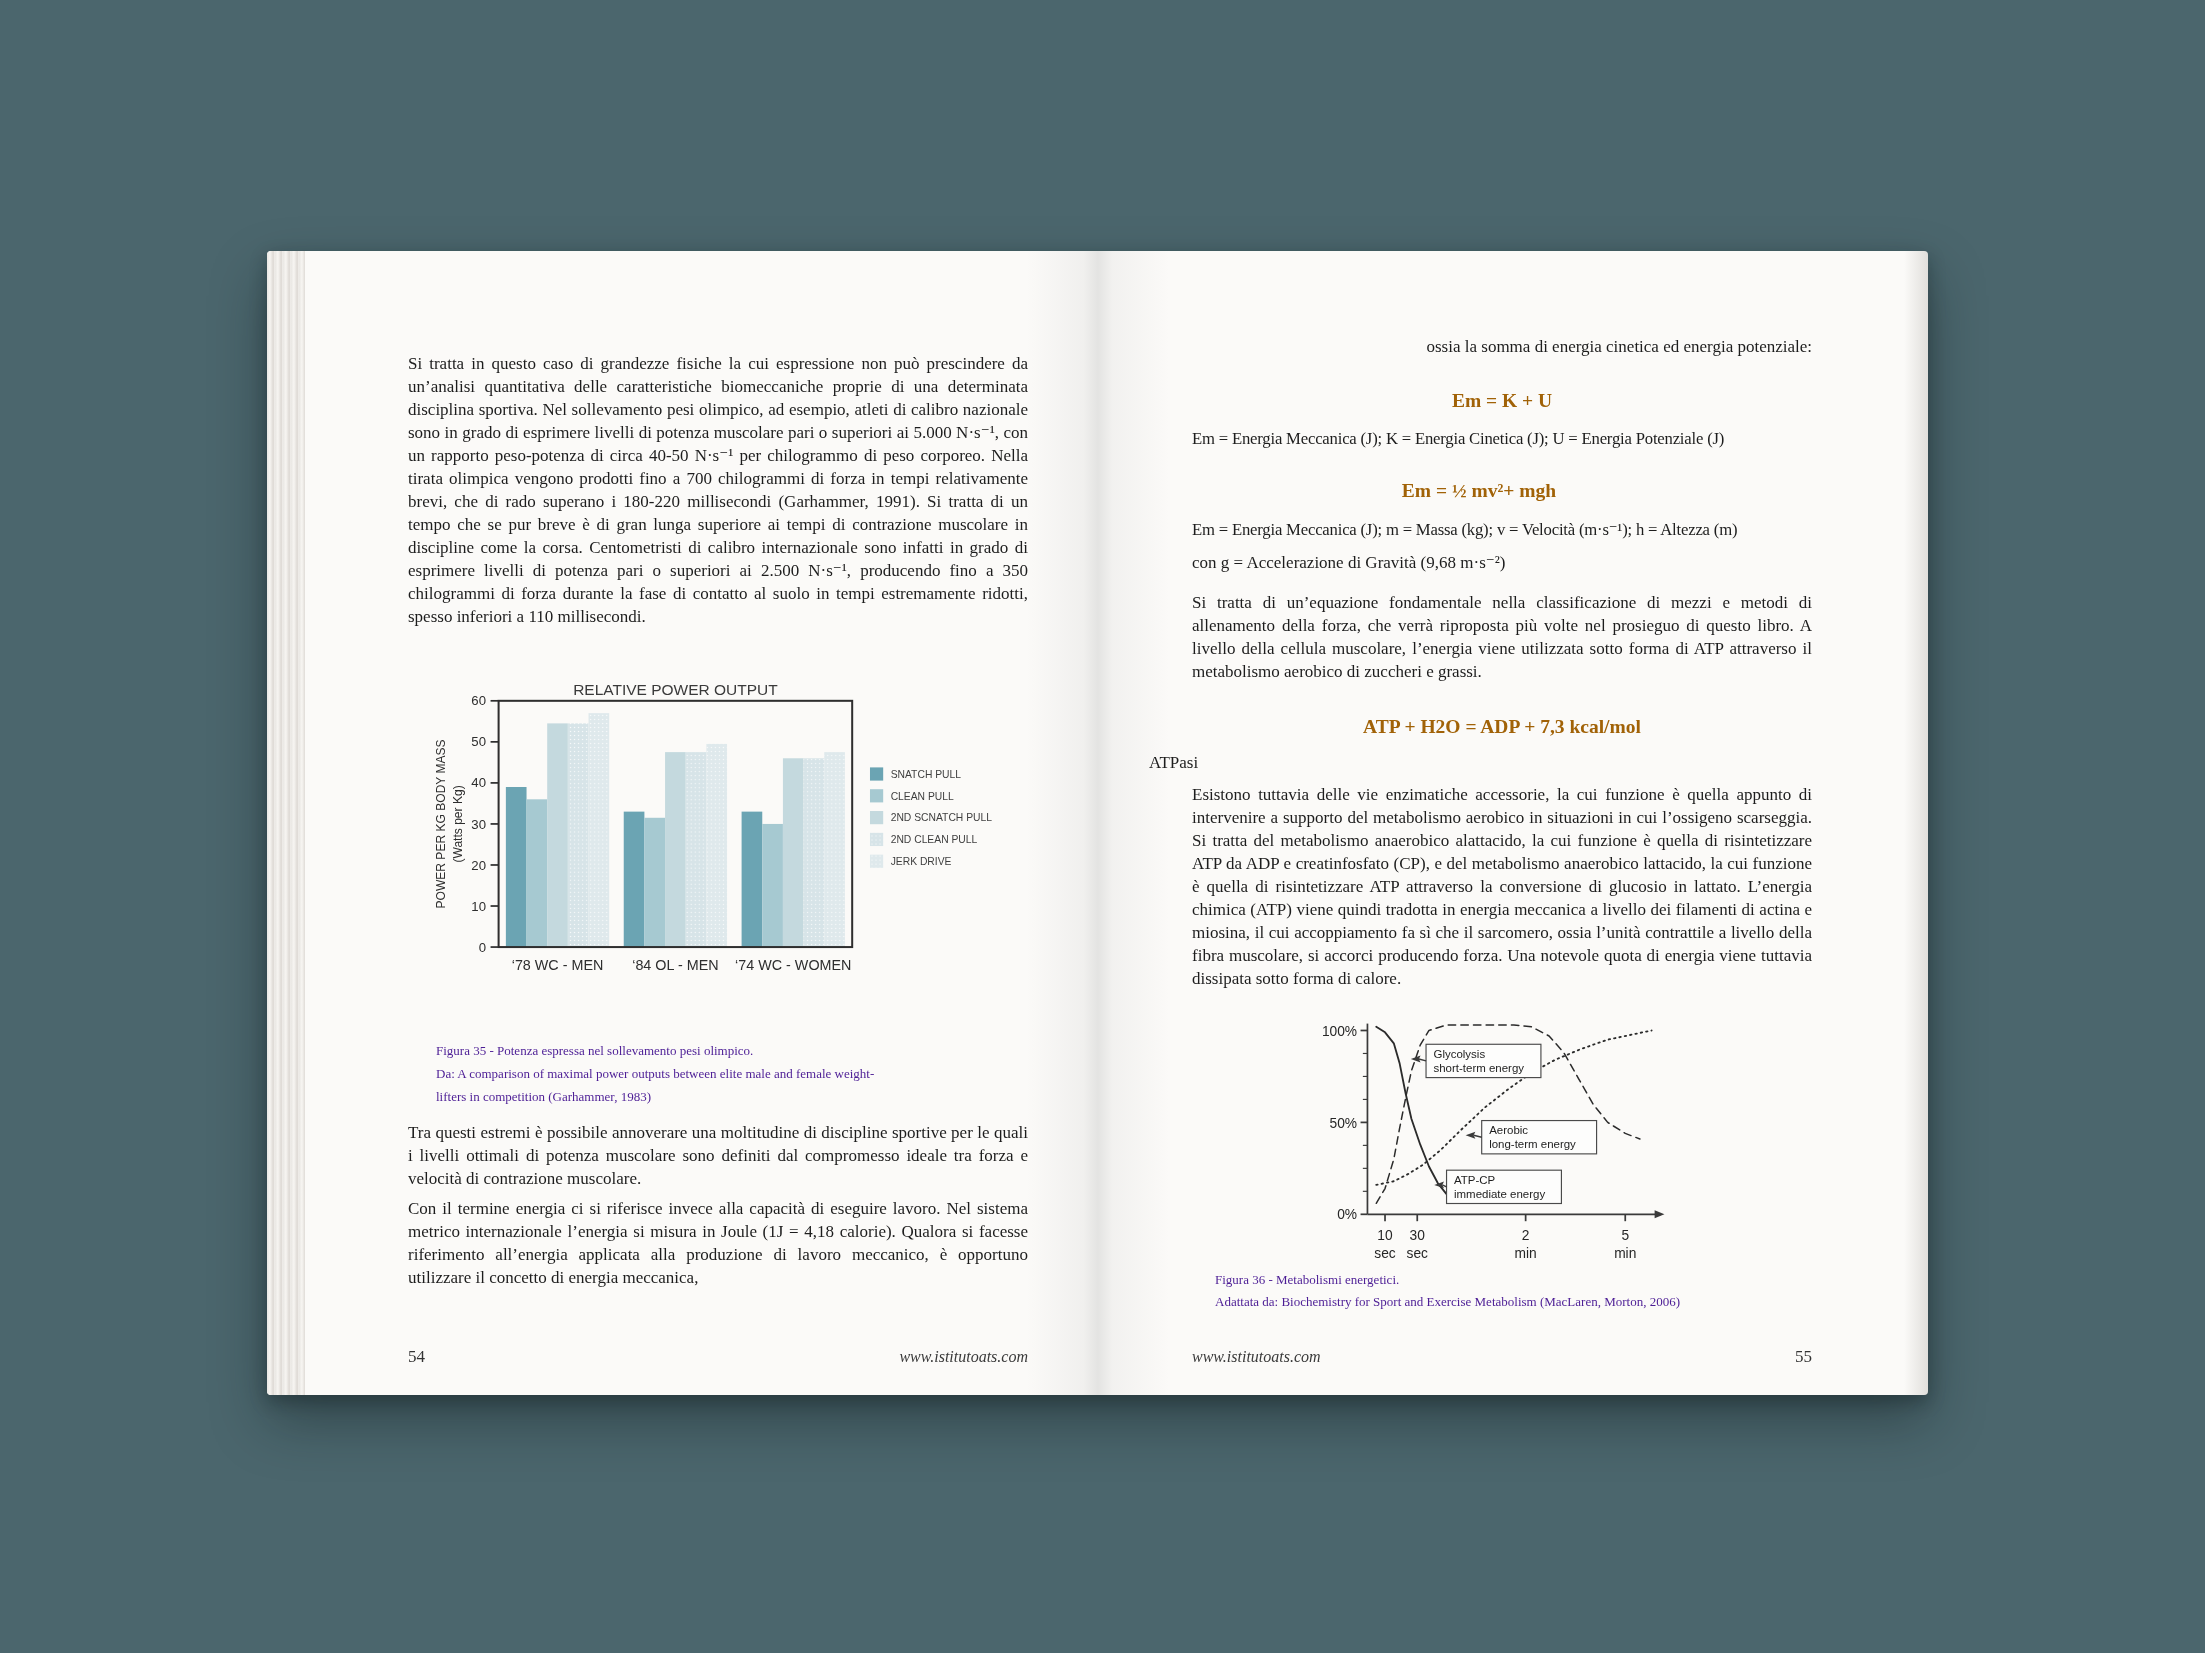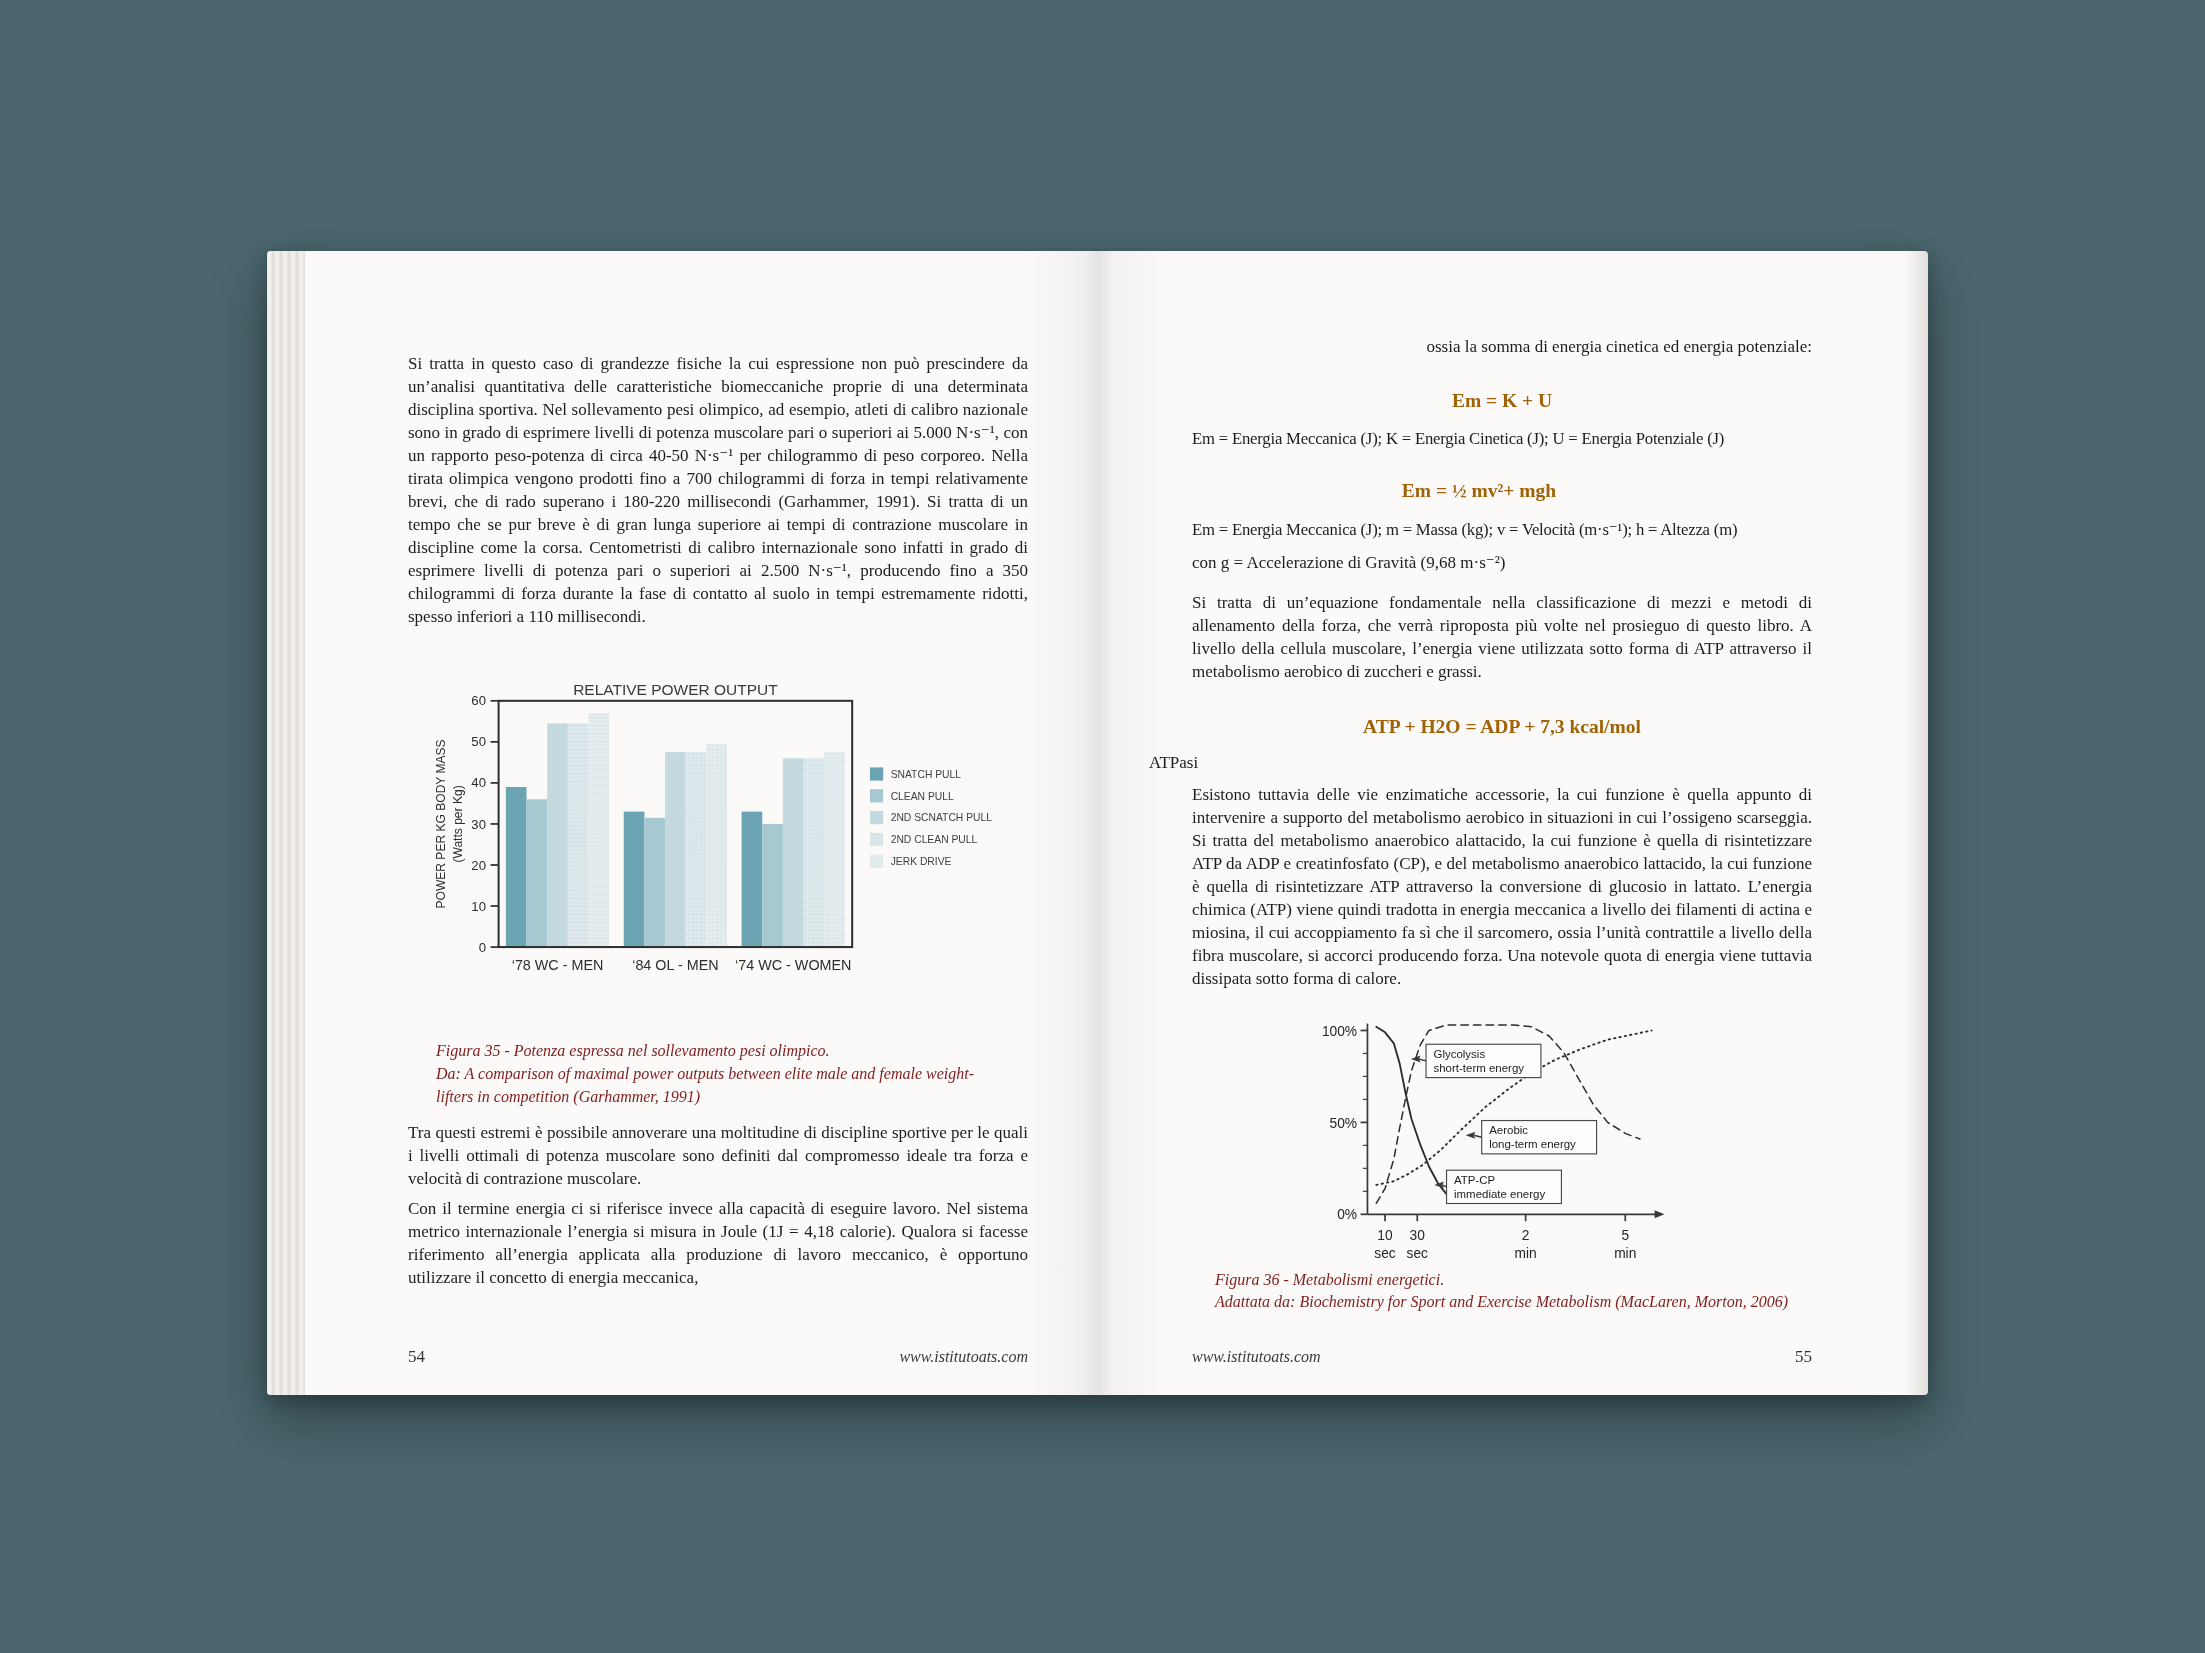--- a/index.html
+++ b/index.html
@@ -35,21 +35,21 @@
   }
   .fml-leg{
     position:absolute;width:620px;white-space:nowrap;
     font-size:16.7px;letter-spacing:-0.2px;color:#1d1d1d;
   }
   .fml-note{
     position:absolute;width:620px;text-align:left;
     font-size:17px;color:#1d1d1d;
   }
   .caption{
-    position:absolute;font-style:italic;font-size:16px;line-height:23px;color:#7f1d1d;
+    position:absolute;font-size:13px;line-height:23px;color:#4c1d95;
   }
   .chart-mount{position:absolute}
   .chart-mount svg{width:100%;height:100%;display:block}
   .footer{
     position:absolute;top:1064px;width:620px;
     display:flex;justify-content:space-between;align-items:baseline;
     font-size:17px;color:#333;margin-top:32px;
   }
   .footer .url{font-style:italic;font-size:16px;color:#3a3a3a}
   .footer .pagenum{font-size:17px;color:#333}
@@ -121,21 +121,21 @@
           <rect x="770" y="264" width="23" height="23" fill="url(#dot3)"></rect>
           <text x="806" y="282" fill="#3f3f3f" text-anchor="start" font-size="18" style="font-family:&quot;Liberation Sans&quot;,&quot;DejaVu Sans&quot;,sans-serif">2ND CLEAN PULL</text>
           <rect x="770" y="302" width="23" height="23" fill="url(#dot4)"></rect>
           <text x="806" y="320" fill="#3f3f3f" text-anchor="start" font-size="18" style="font-family:&quot;Liberation Sans&quot;,&quot;DejaVu Sans&quot;,sans-serif">JERK DRIVE</text>
         </svg>
       </div>
 
     <div class="caption" style="left:169px;top:788px;width:592px">
       <div>Figura 35 - Potenza espressa nel sollevamento pesi olimpico.</div>
       <div>Da: A comparison of maximal power outputs between elite male and female weight-</div>
-      <div>lifters in competition (Garhammer, 1991)</div>
+      <div>lifters in competition (Garhammer, 1983)</div>
     </div>
 
     <div class="body-text" style="left:141px;top:870px">Tra questi estremi è possibile annoverare una moltitudine di discipline sportive per le quali i livelli ottimali di potenza muscolare sono definiti dal compromesso ideale tra forza e velocità di contrazione muscolare.</div>
 
     <div class="body-text" style="left:141px;top:946px">Con il termine energia ci si riferisce invece alla capacità di eseguire lavoro. Nel sistema metrico internazionale l’energia si misura in Joule (1J = 4,18 calorie). Qualora si facesse riferimento all’energia applicata alla produzione di lavoro meccanico, è opportuno utilizzare il concetto di energia meccanica,</div>
 
     <div class="footer" style="left:141px">
       <span class="pagenum">54</span>
       <span class="url">www.istitutoats.com</span>
     </div>

